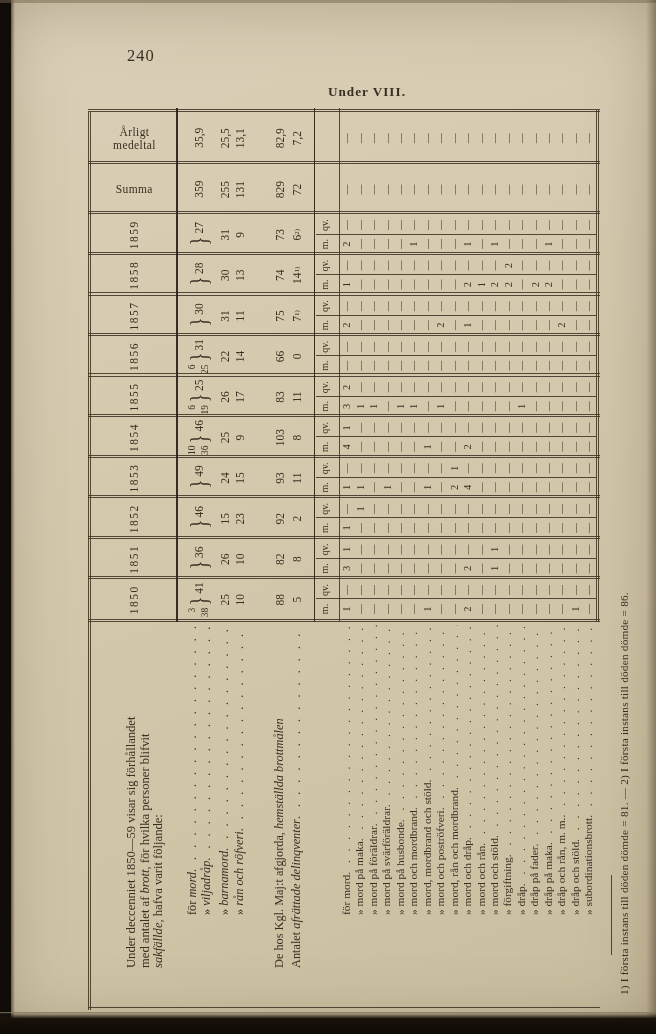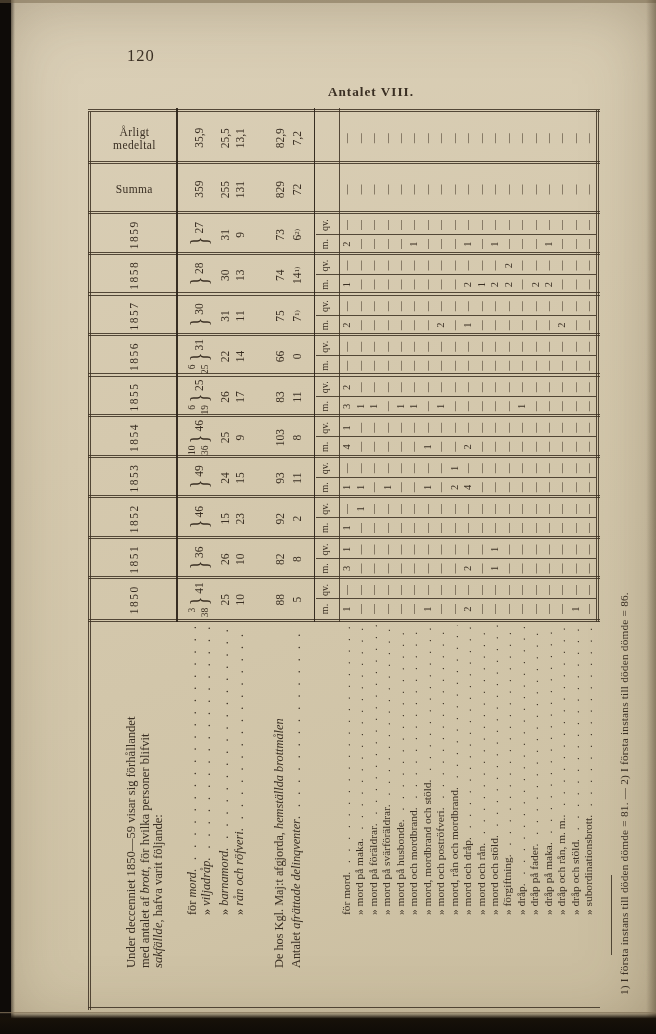--- a/index.html
+++ b/index.html
@@ -49,22 +49,22 @@
 </style>
 </head>
 <body>
 
 <div id="page">
   <div id="edge-left"></div>
   <div id="edge-left2"></div>
   <div id="edge-top"></div>
   <div id="edge-right"></div>
 
-  <div id="pagenum">120</div>
-  <div id="tabletitle">Antalet VIII.</div>
+  <div id="pagenum">240</div>
+  <div id="tabletitle">Under VIII.</div>
 
   <div id="land">
 
     <div class="abs" style="left:42px;top:37px;">
       <div class="introline"><span>Under deccenniet 1850—59 visar sig förhållandet</span></div>
       <div class="introline"><span>med antalet af </span><i>brott</i><span>, för hvilka personer blifvit</span></div>
       <div class="introline"><i>sakfällde</i><span>, hafva varit följande:</span></div>
     </div>
 
     <div class="abs plabel" style="left:95px;top:97px;width:288px;height:14px;">

